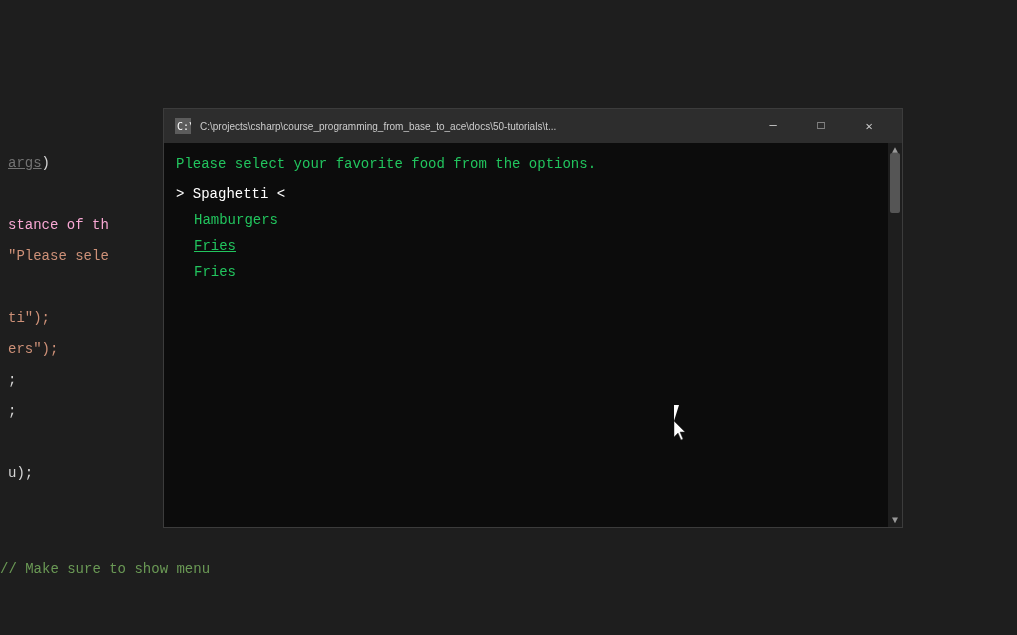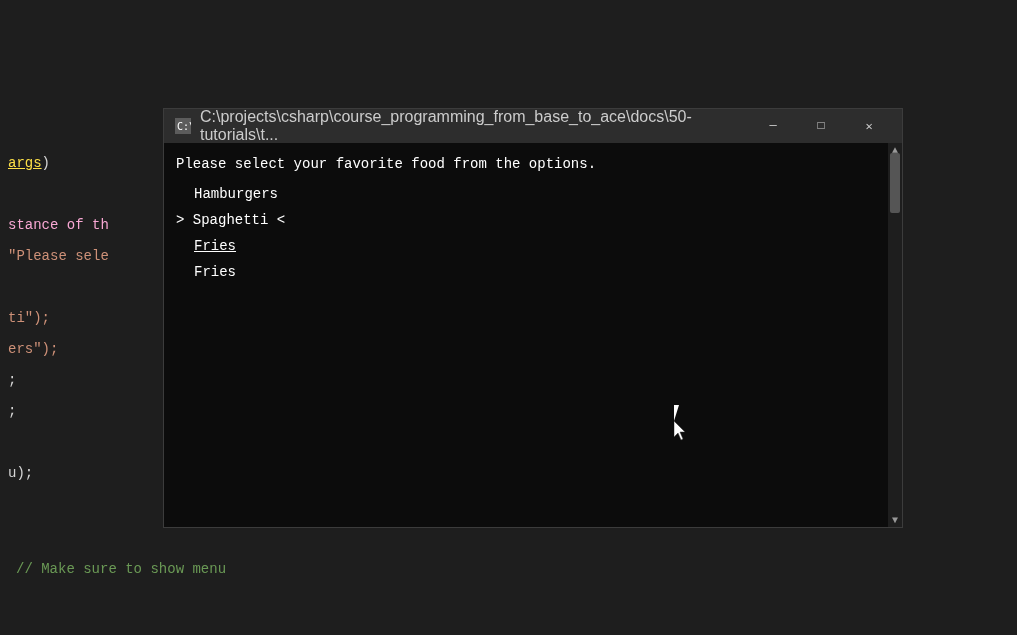--- a/index.html
+++ b/index.html
@@ -69,21 +69,21 @@
       align-items: center;
       justify-content: center;
     }
 
     .terminal-icon svg {
       width: 16px;
       height: 16px;
     }
 
     .terminal-title {
-      font-size: 16px;
+      font-size: 10px;
       color: #cccccc;
       font-family: 'Segoe UI', Arial, sans-serif;
       flex: 1;
     }
 
     .terminal-controls {
       display: flex;
       gap: 2px;
       align-items: center;
     }
@@ -104,21 +104,21 @@
       background-color: #0c0c0c;
       padding: 8px 12px;
       position: relative;
       overflow: hidden;
     }
 
     .terminal-text {
       font-family: 'Consolas', 'Courier New', monospace;
       font-size: 14px;
       line-height: 26px;
-      color: #ffffff;
+      color: #22c55e;
     }
 
     .terminal-selected {
       color: #ffffff;
     }
 
     .scrollbar {
       position: absolute;
       right: 0;
       top: 0;
@@ -169,21 +169,21 @@
     }
   </style>
 </head>
 <body>
 
 <div class="editor-bg"></div>
 
 <div class="code-panel">
 
   <div class="code-line" style="margin-top: 148px;">
-    <span style="color:#fde047;text-decoration:underline;">args</span><span style="color:#d4d4d4;">)</span>
+    <span style="color:#737373;text-decoration:underline;">args</span><span style="color:#d4d4d4;">)</span>
   </div>
 
   <div class="code-line">&nbsp;</div>
 
   <div class="code-line">
     <span style="color:#f9a8d4;">stance of th</span>
   </div>
 
   <div class="code-line">
     <span style="color:#ce9178;">"Please sele</span>
@@ -207,21 +207,21 @@
   <div class="code-line">
     <span style="color:#d4d4d4;">;</span>
   </div>
 
   <div class="code-line">&nbsp;</div>
 
   <div class="code-line" style="margin-top: 0px;">
     <span style="color:#d4d4d4;">u);</span>
   </div>
 
-  <div class="code-line" style="position:absolute; bottom: 50px; left: 0; color: #6a9955; padding-left: 16px;">
+  <div class="code-line" style="position:absolute; bottom: 50px; left: 0; color: #6a9955; padding-left: 0;">
     <span>// Make sure to show menu</span>
   </div>
 </div>
 
 <div class="terminal-window">
 
   <div class="terminal-titlebar">
     <div class="terminal-icon">
 
       <svg viewBox="0 0 16 16" fill="none" xmlns="http://www.w3.org/2000/svg">
@@ -238,26 +238,26 @@
   </div>
 
   <div class="terminal-body">
 
     <div class="terminal-text">
       <span>Please select your favorite food from the options.</span>
     </div>
 
     <div style="margin-top: 4px;">
 
+      <div class="terminal-text terminal-selected">
+        <span>&gt;&nbsp;</span><span>Spaghetti</span><span>&nbsp;&lt;</span>
+      </div>
+
       <div class="terminal-text">
         <span style="margin-left: 18px;">Hamburgers</span>
-      </div>
-
-      <div class="terminal-text terminal-selected">
-        <span>&gt;&nbsp;</span><span>Spaghetti</span><span>&nbsp;&lt;</span>
       </div>
 
       <div class="terminal-text">
         <span style="margin-left: 18px; text-decoration: underline;">Fries</span>
       </div>
 
       <div class="terminal-text">
         <span style="margin-left: 18px;">Fries</span>
       </div>
     </div>

